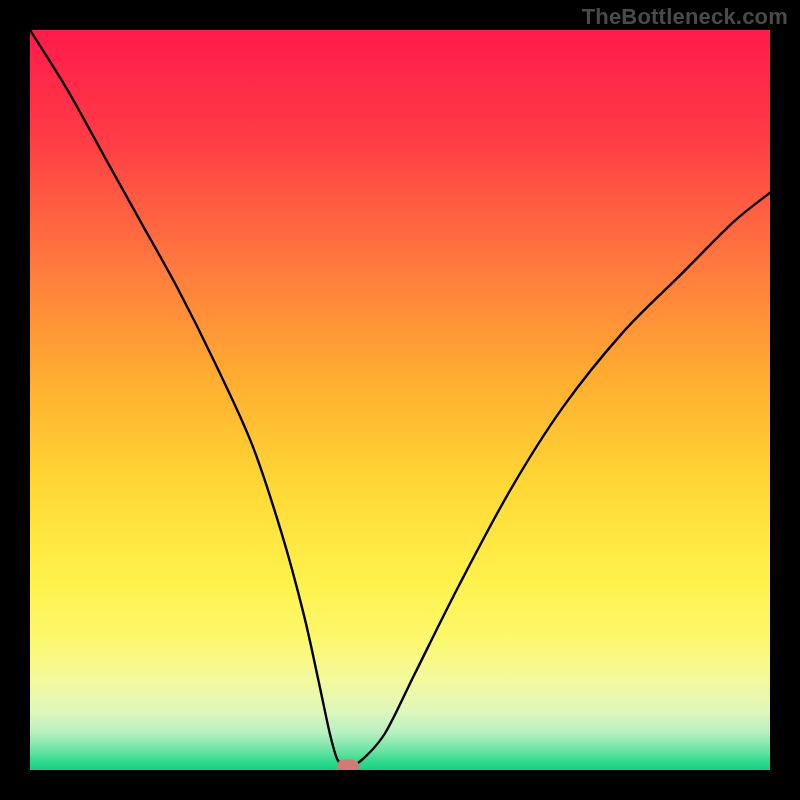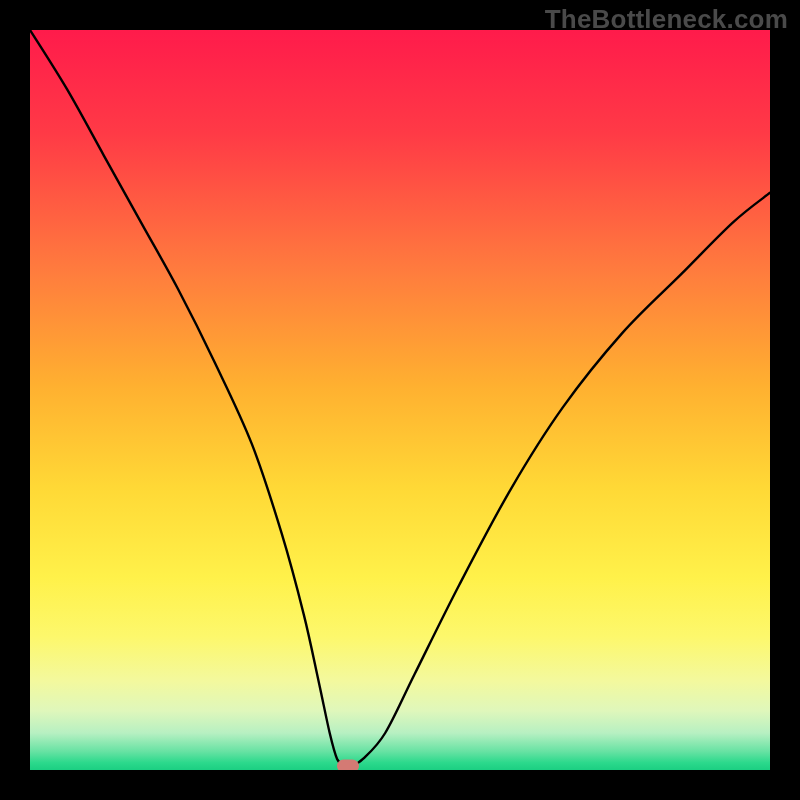--- a/index.html
+++ b/index.html
@@ -14,21 +14,21 @@
     position: relative;
     width: 800px;
     height: 800px;
     background: #000;
   }
   .watermark {
     position: absolute;
     top: 4px;
     right: 12px;
     color: #4a4a4a;
-    font-size: 26px;
+    font-size: 22px;
     font-weight: 600;
     letter-spacing: 0.2px;
     z-index: 5;
   }
   .plot {
     position: absolute;
     left: 30px;
     top: 30px;
     width: 740px;
     height: 740px;

